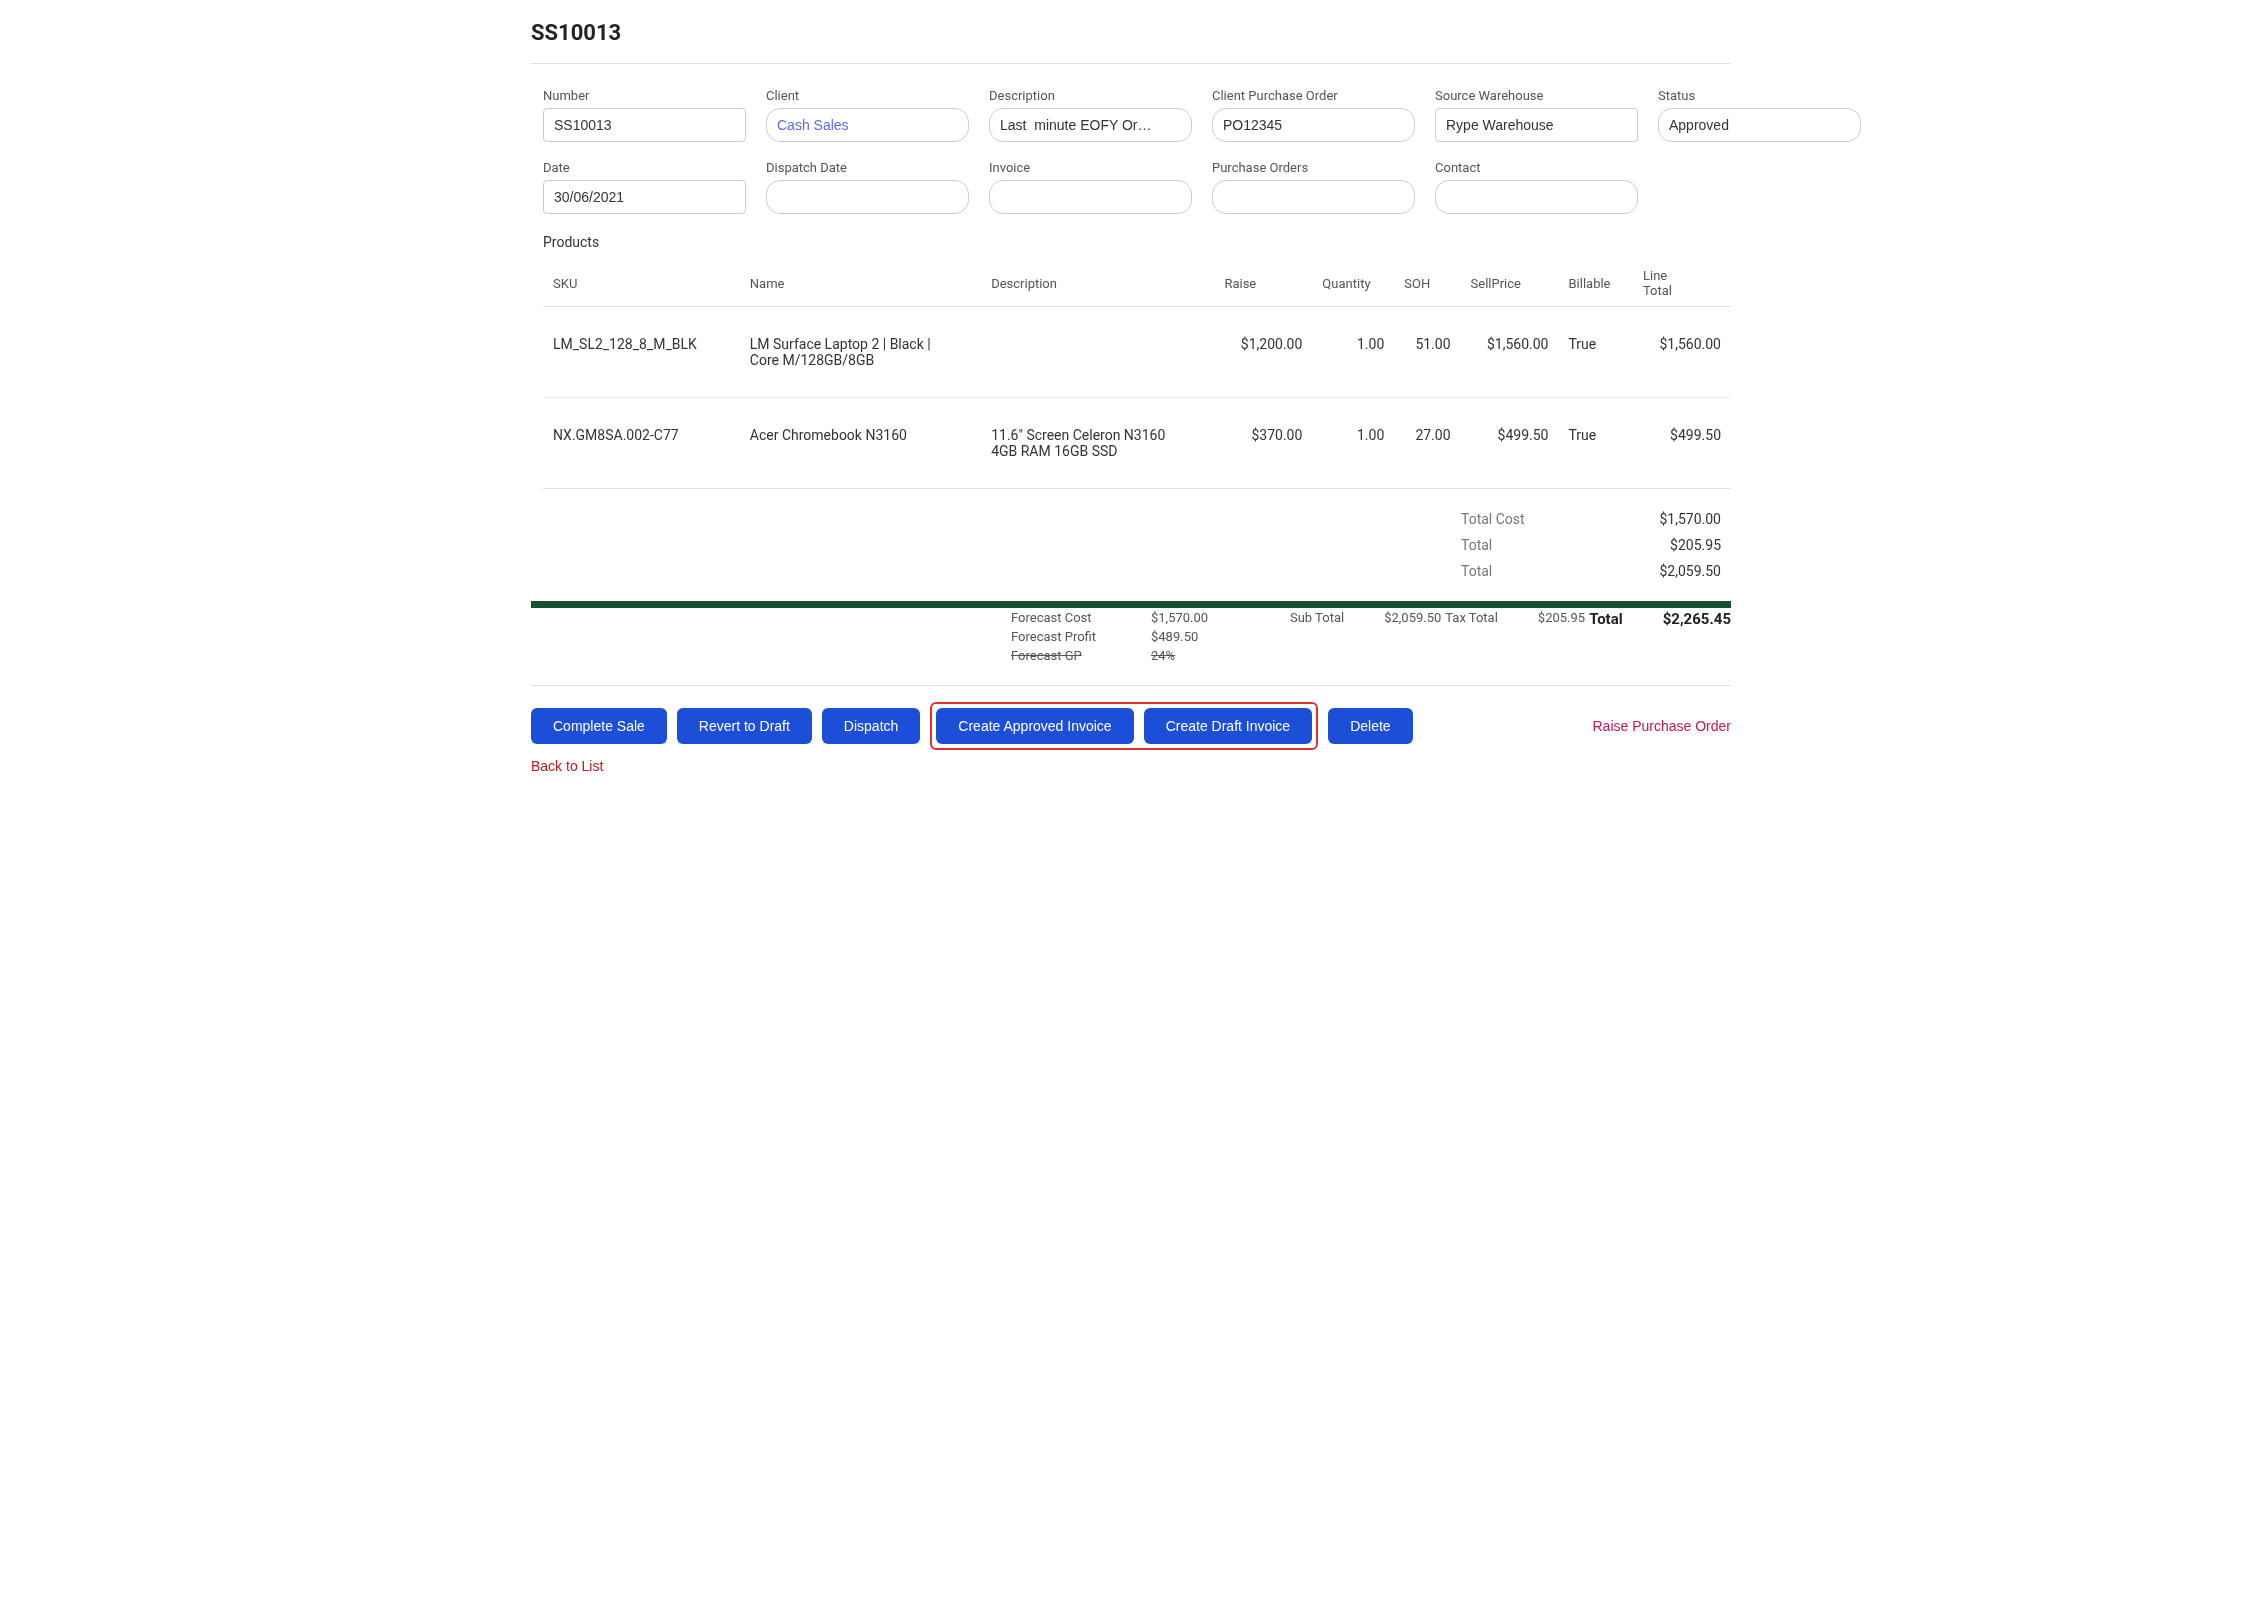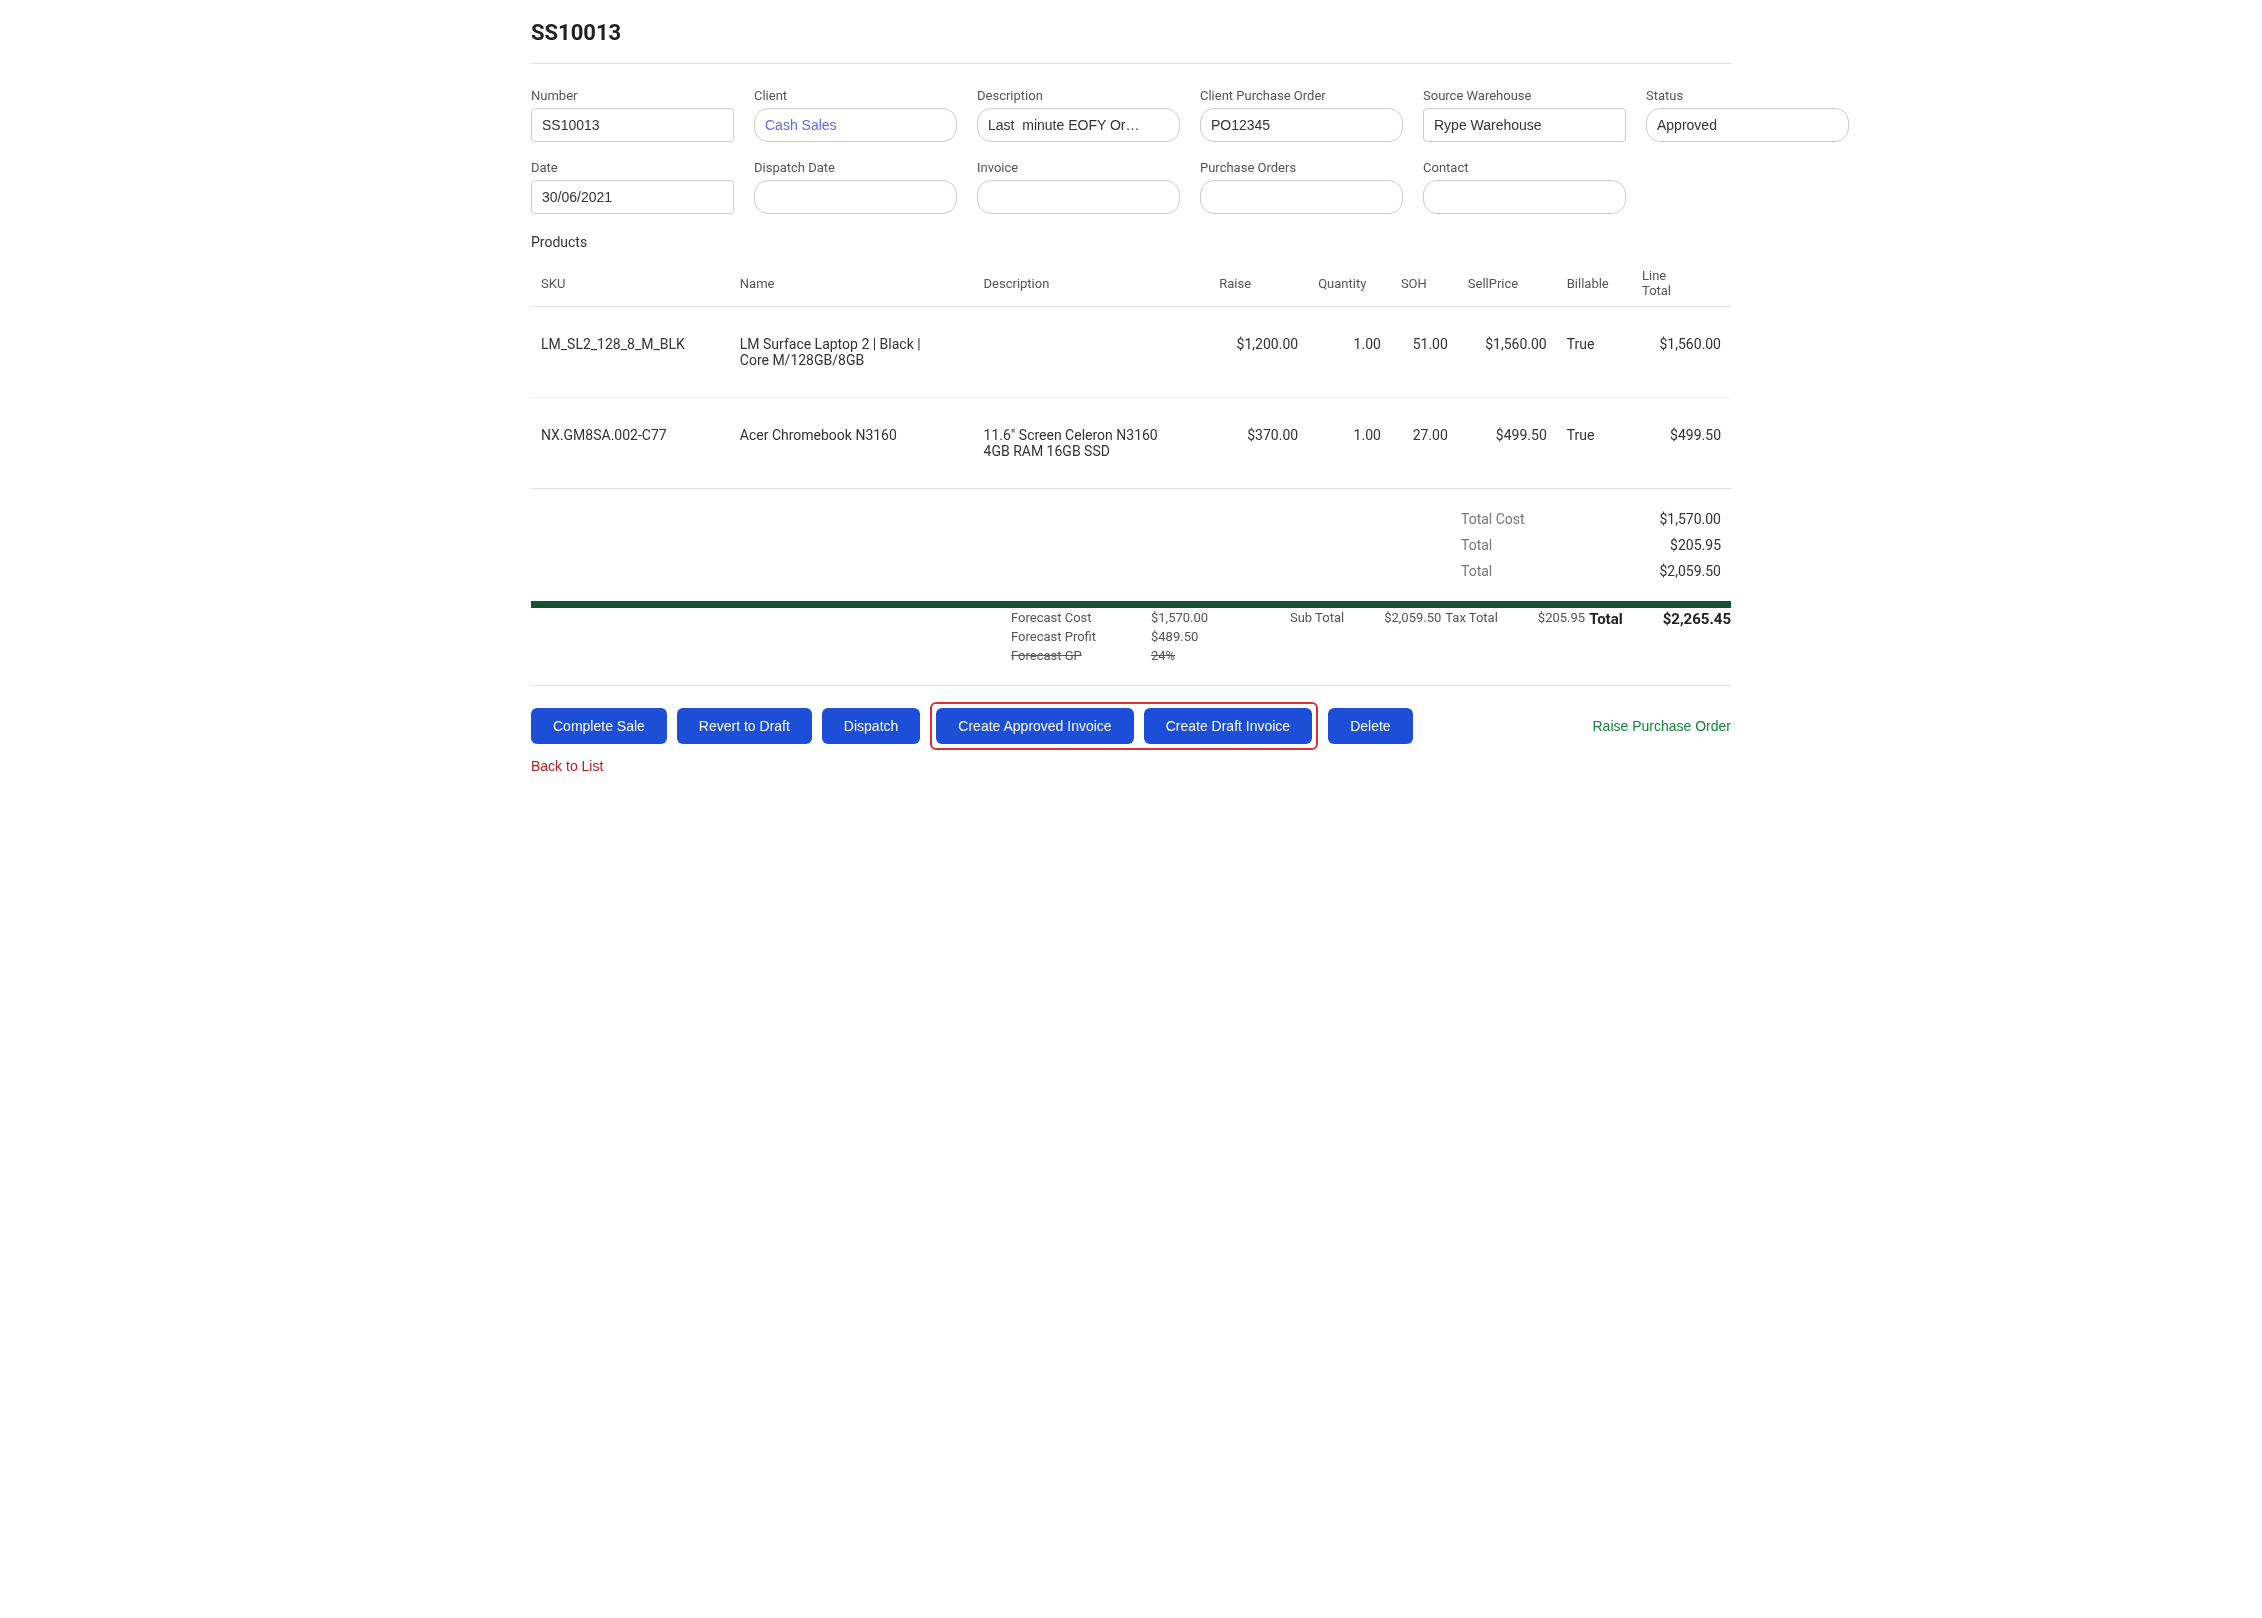--- a/index.html
+++ b/index.html
@@ -20,20 +20,21 @@
       color: #222;
       margin-bottom: 18px;
     }
     hr.divider {
       border: none;
       border-top: 1px solid #e0e0e0;
       margin-bottom: 24px;
     }
     .form-section {
       margin-bottom: 20px;
+      margin-left: 12px;
     }
     .form-row {
       display: flex;
       gap: 20px;
       margin-bottom: 18px;
       align-items: flex-start;
     }
     .form-field {
       display: flex;
       flex-direction: column;
@@ -195,21 +196,21 @@
     
     .highlight-group {
       display: flex;
       gap: 10px;
       border: 2px solid #e03030;
       border-radius: 6px;
       padding: 4px;
     }
     .raise-po-btn {
       margin-left: auto;
-      color: #15803d;
+      color: #be185d;
       background: none;
       border: none;
       font-size: 14px;
       cursor: pointer;
       text-align: center;
       line-height: 1.3;
     }
   </style>
 </head>
 <body>

